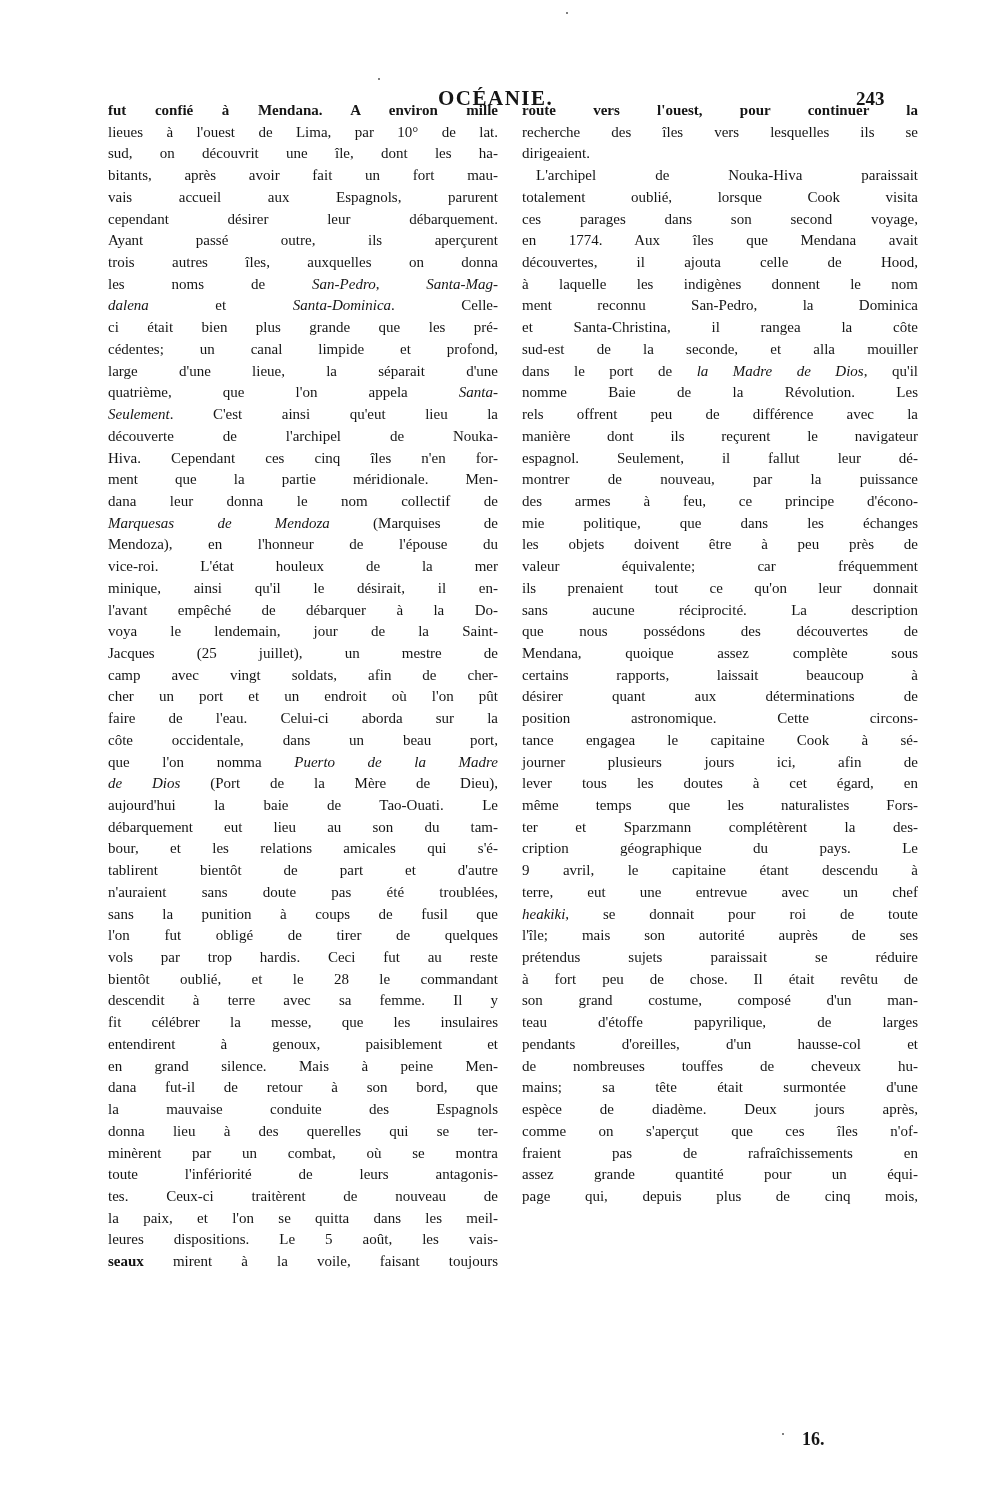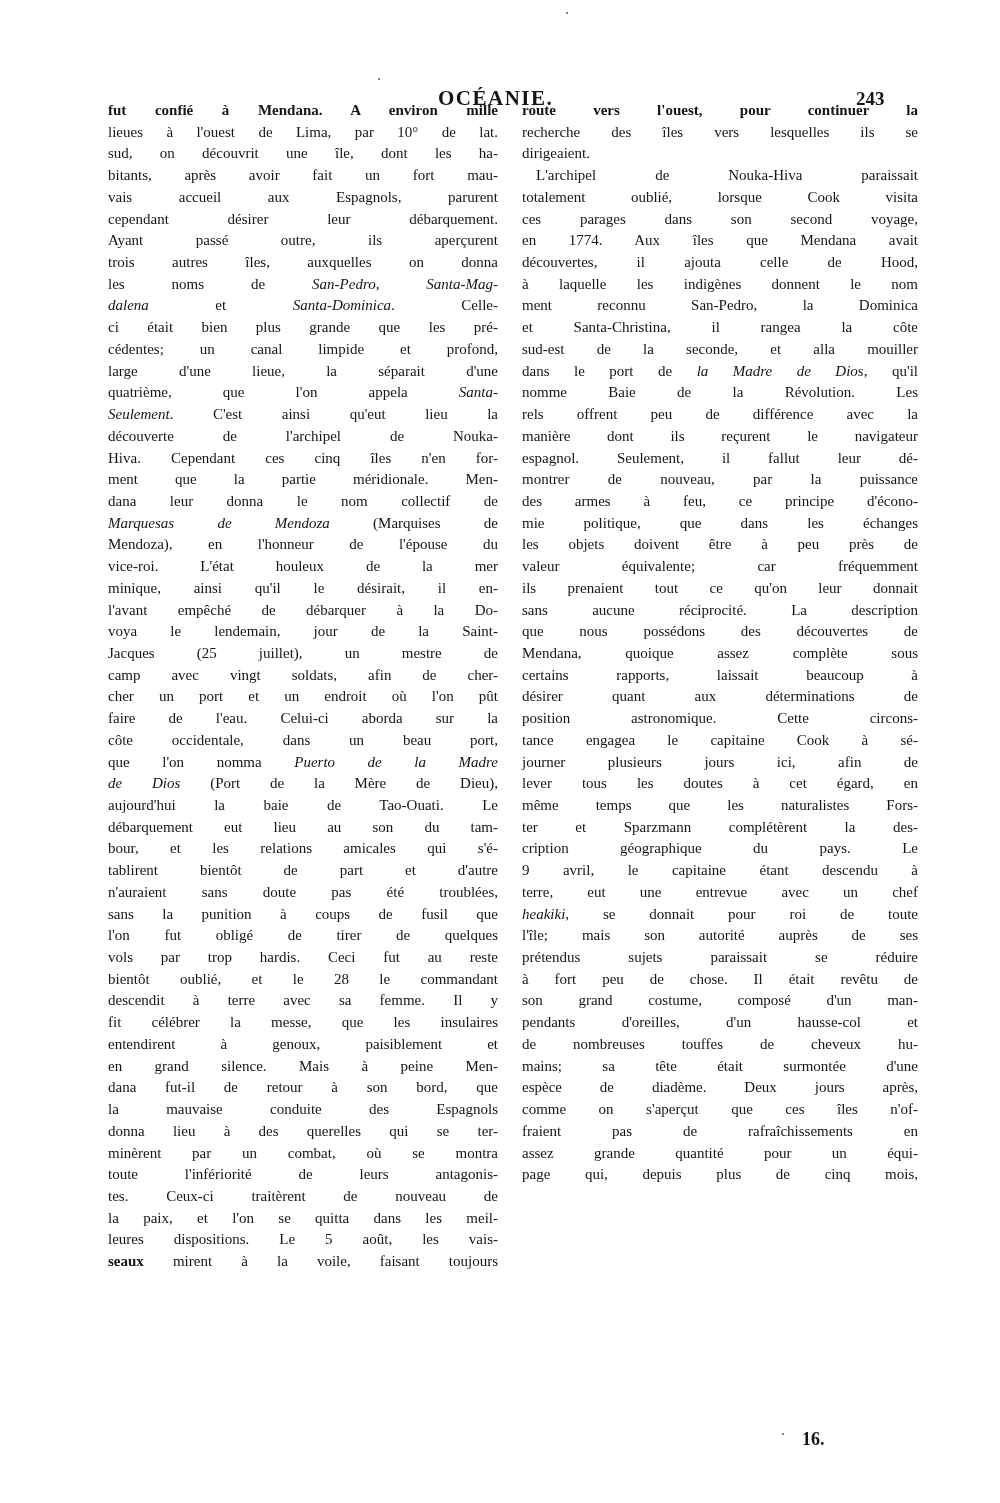--- a/index.html
+++ b/index.html
@@ -120,20 +120,21 @@
     <span class="line">même temps que les naturalistes Fors-</span>
     <span class="line">ter et Sparzmann complétèrent la des-</span>
     <span class="line">cription géographique du pays. Le</span>
     <span class="line">9 avril, le capitaine étant descendu à</span>
     <span class="line">terre, eut une entrevue avec un chef</span>
     <span class="line"><i>heakiki</i>, se donnait pour roi de toute</span>
     <span class="line">l'île; mais son autorité auprès de ses</span>
     <span class="line">prétendus sujets paraissait se réduire</span>
     <span class="line">à fort peu de chose. Il était revêtu de</span>
     <span class="line">son grand costume, composé d'un man-</span>
+    <span class="line">teau d'étoffe papyrilique, de larges</span>
     <span class="line">pendants d'oreilles, d'un hausse-col et</span>
     <span class="line">de nombreuses touffes de cheveux hu-</span>
     <span class="line">mains; sa tête était surmontée d'une</span>
     <span class="line">espèce de diadème. Deux jours après,</span>
     <span class="line">comme on s'aperçut que ces îles n'of-</span>
     <span class="line">fraient pas de rafraîchissements en</span>
     <span class="line">assez grande quantité pour un équi-</span>
     <span class="line">page qui, depuis plus de cinq mois,</span>
   </div>
 

